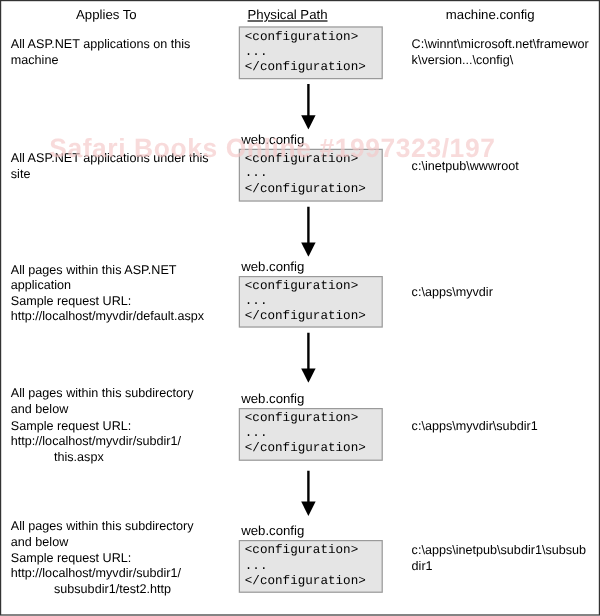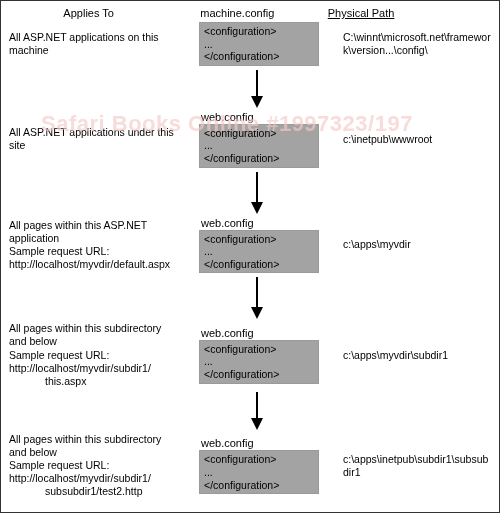--- a/index.html
+++ b/index.html
@@ -42,26 +42,26 @@
     width: 120px;
     display: flex;
     flex-direction: column;
     align-items: stretch;
   }
   .filelabel {
     font-size: 11px;
     margin: 0 0 1px 2px;
   }
   .codebox {
-    background: #a3a3a3;
+    background: #e5e5e5;
     border: 1px solid #9a9a9a;
     padding: 2px 4px;
     font-size: 10.5px;
     line-height: 1.2;
-    font-family: Liberation Sans, sans-serif;
+    font-family: Liberation Mono, monospace;
     white-space: pre-line;
   }
   .path {
     width: 172px;
     font-size: 10.5px;
     line-height: 1.25;
     padding-left: 24px;
     word-break: break-all;
   }
   .arrow-wrap {
@@ -86,22 +86,22 @@
 </style>
 </head>
 <body>
 
 <div class="container">
 
   <div class="watermark">Safari Books Online #1997323/197</div>
 
   <div class="headers">
     <div class="hdr left col-left">Applies To</div>
+    <div class="hdr right col-right">Physical Path</div>
     <div class="hdr col-mid filelabel">machine.config</div>
-    <div class="hdr right col-right">Physical Path</div>
   </div>
 
   <div class="row">
     <div class="applies">All ASP.NET applications on this machine</div>
     <div class="mid">
       <div class="codebox">&lt;configuration&gt;
 ...
 &lt;/configuration&gt;</div>
     </div>
     <div class="path">C:\winnt\microsoft.net\framework\version...\config\</div>

